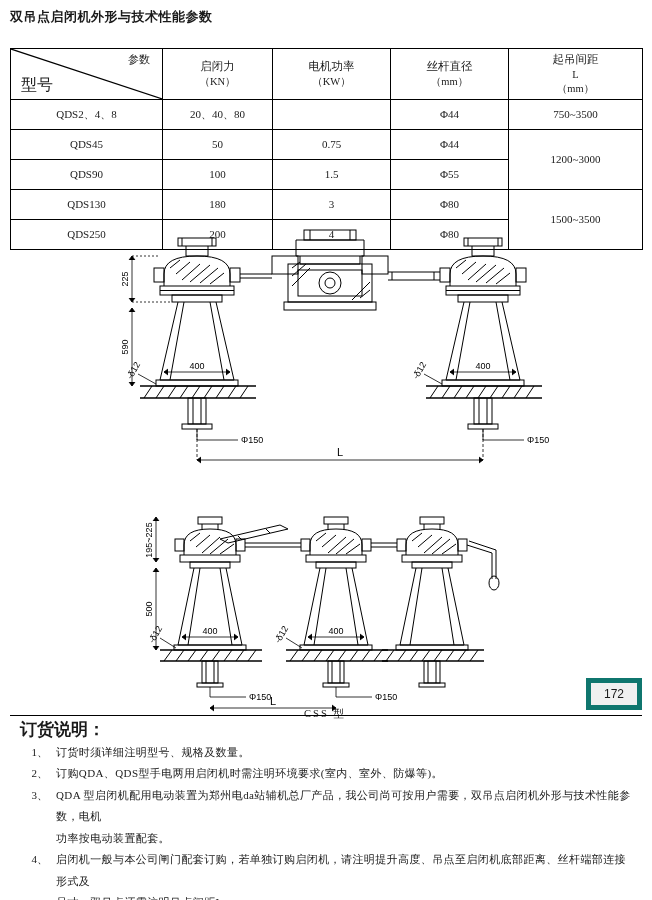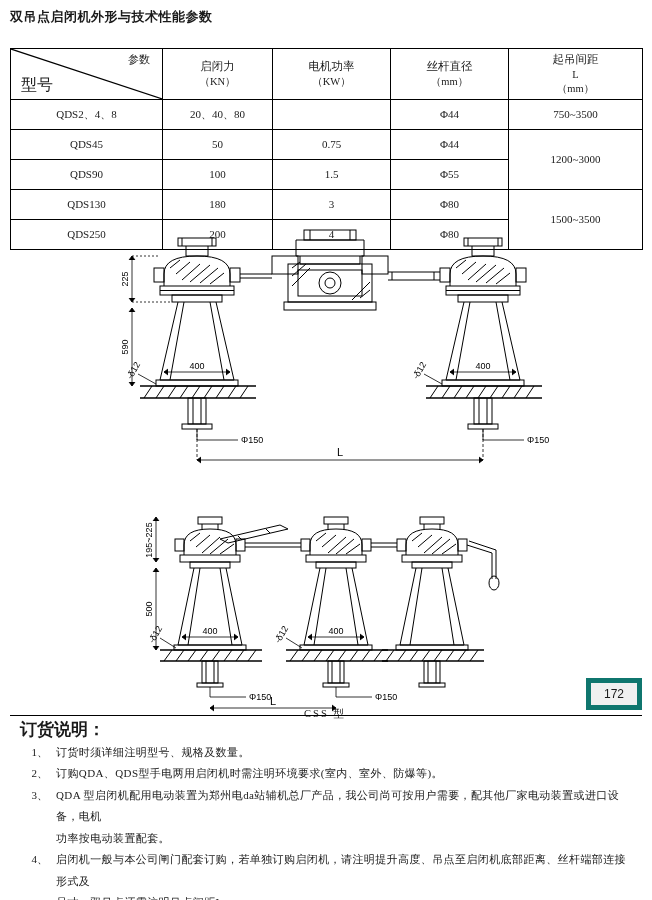--- a/index.html
+++ b/index.html
@@ -528,21 +528,21 @@
     <div class="note-item">
       <div class="note-num">1、</div>
       <div class="note-text">订货时须详细注明型号、规格及数量。</div>
     </div>
     <div class="note-item">
       <div class="note-num">2、</div>
       <div class="note-text">订购QDA、QDS型手电两用启闭机时需注明环境要求(室内、室外、防爆等)。</div>
     </div>
     <div class="note-item">
       <div class="note-num">3、</div>
-      <div class="note-text">QDA 型启闭机配用电动装置为郑州电da站辅机总厂产品，我公司尚可按用户需要，配其他厂家电动装置或进口设备，电机</div>
+      <div class="note-text">QDA 型启闭机配用电动装置为郑州电da站辅机总厂产品，我公司尚可按用户需要，双吊点启闭机外形与技术性能参数，电机</div>
     </div>
     <div class="note-cont">功率按电动装置配套。</div>
     <div class="note-item">
       <div class="note-num">4、</div>
       <div class="note-text">启闭机一般与本公司闸门配套订购，若单独订购启闭机，请注明提升高度、吊点至启闭机底部距离、丝杆端部连接形式及</div>
     </div>
     <div class="note-cont">尺寸，双吊点还需注明吊点间距L。</div>
 
   </div>
 

